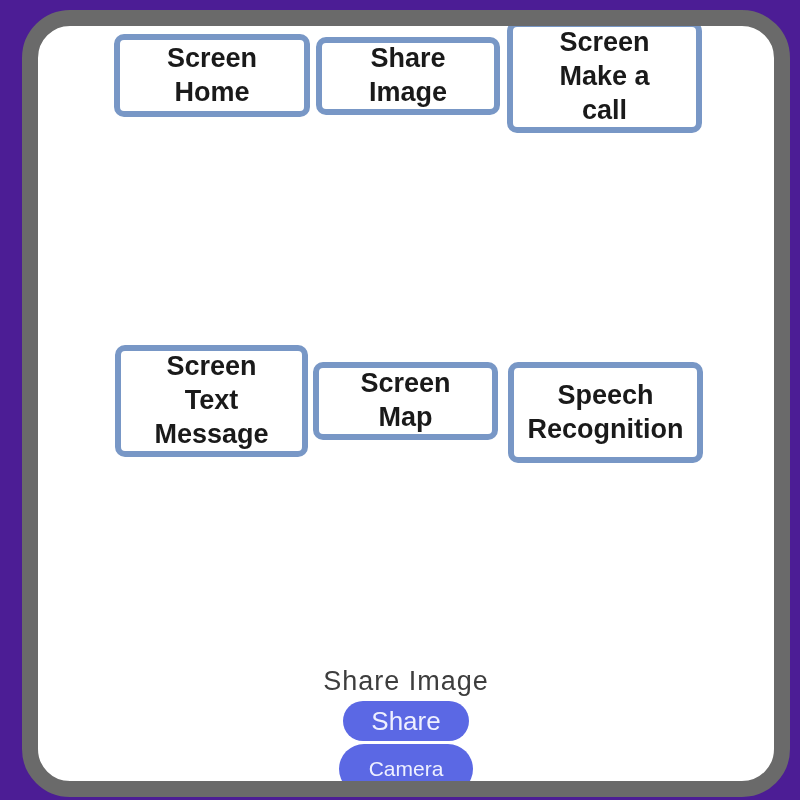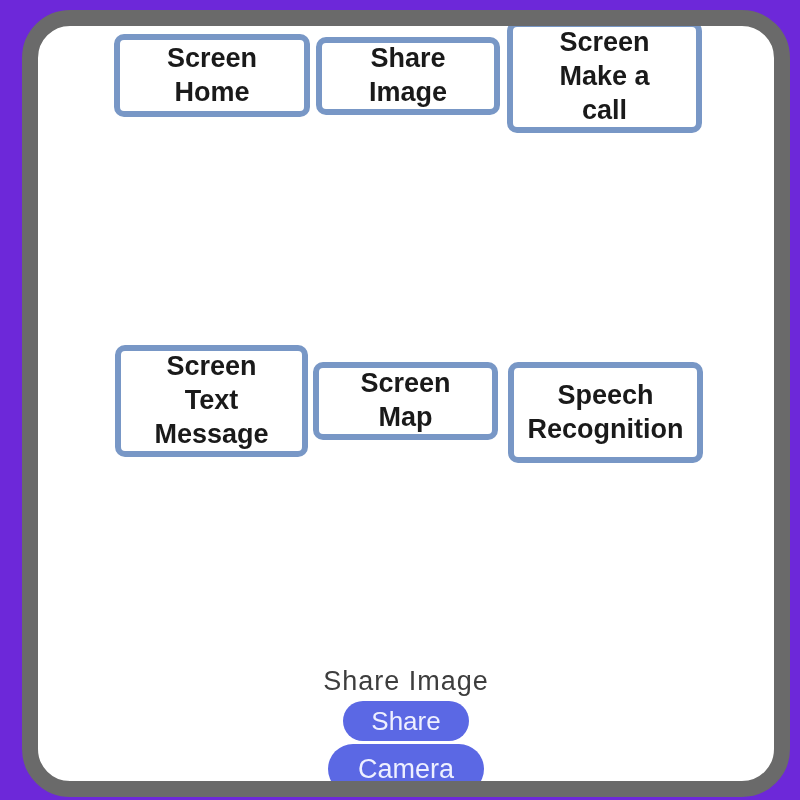--- a/index.html
+++ b/index.html
@@ -8,21 +8,21 @@
     width: 800px;
     height: 800px;
     background: #ffffff;
     font-family: "Liberation Sans", sans-serif;
     overflow: hidden;
   }
   .stage {
     position: relative;
     width: 800px;
     height: 800px;
-    background: #6d28d9;
+    background: #4c1d95;
   }
   
   .frame {
     position: absolute;
     left: 22px;
     top: 10px;
     width: 768px;
     height: 787px;
     box-sizing: border-box;
     border: 16px solid #6a6a6a;
@@ -87,21 +87,21 @@
     cursor: pointer;
   }
   .pill-share {
     height: 40px;
     padding: 0 28px;
     font-size: 26px;
   }
   .pill-camera {
     height: 50px;
     padding: 8px 30px;
-    font-size: 27px;
+    font-size: 21px;
     border-radius: 25px;
   }
 </style>
 </head>
 <body>
 
 <div class="stage">
   <div class="frame">
 
     <div class="gbtn b1">Screen

